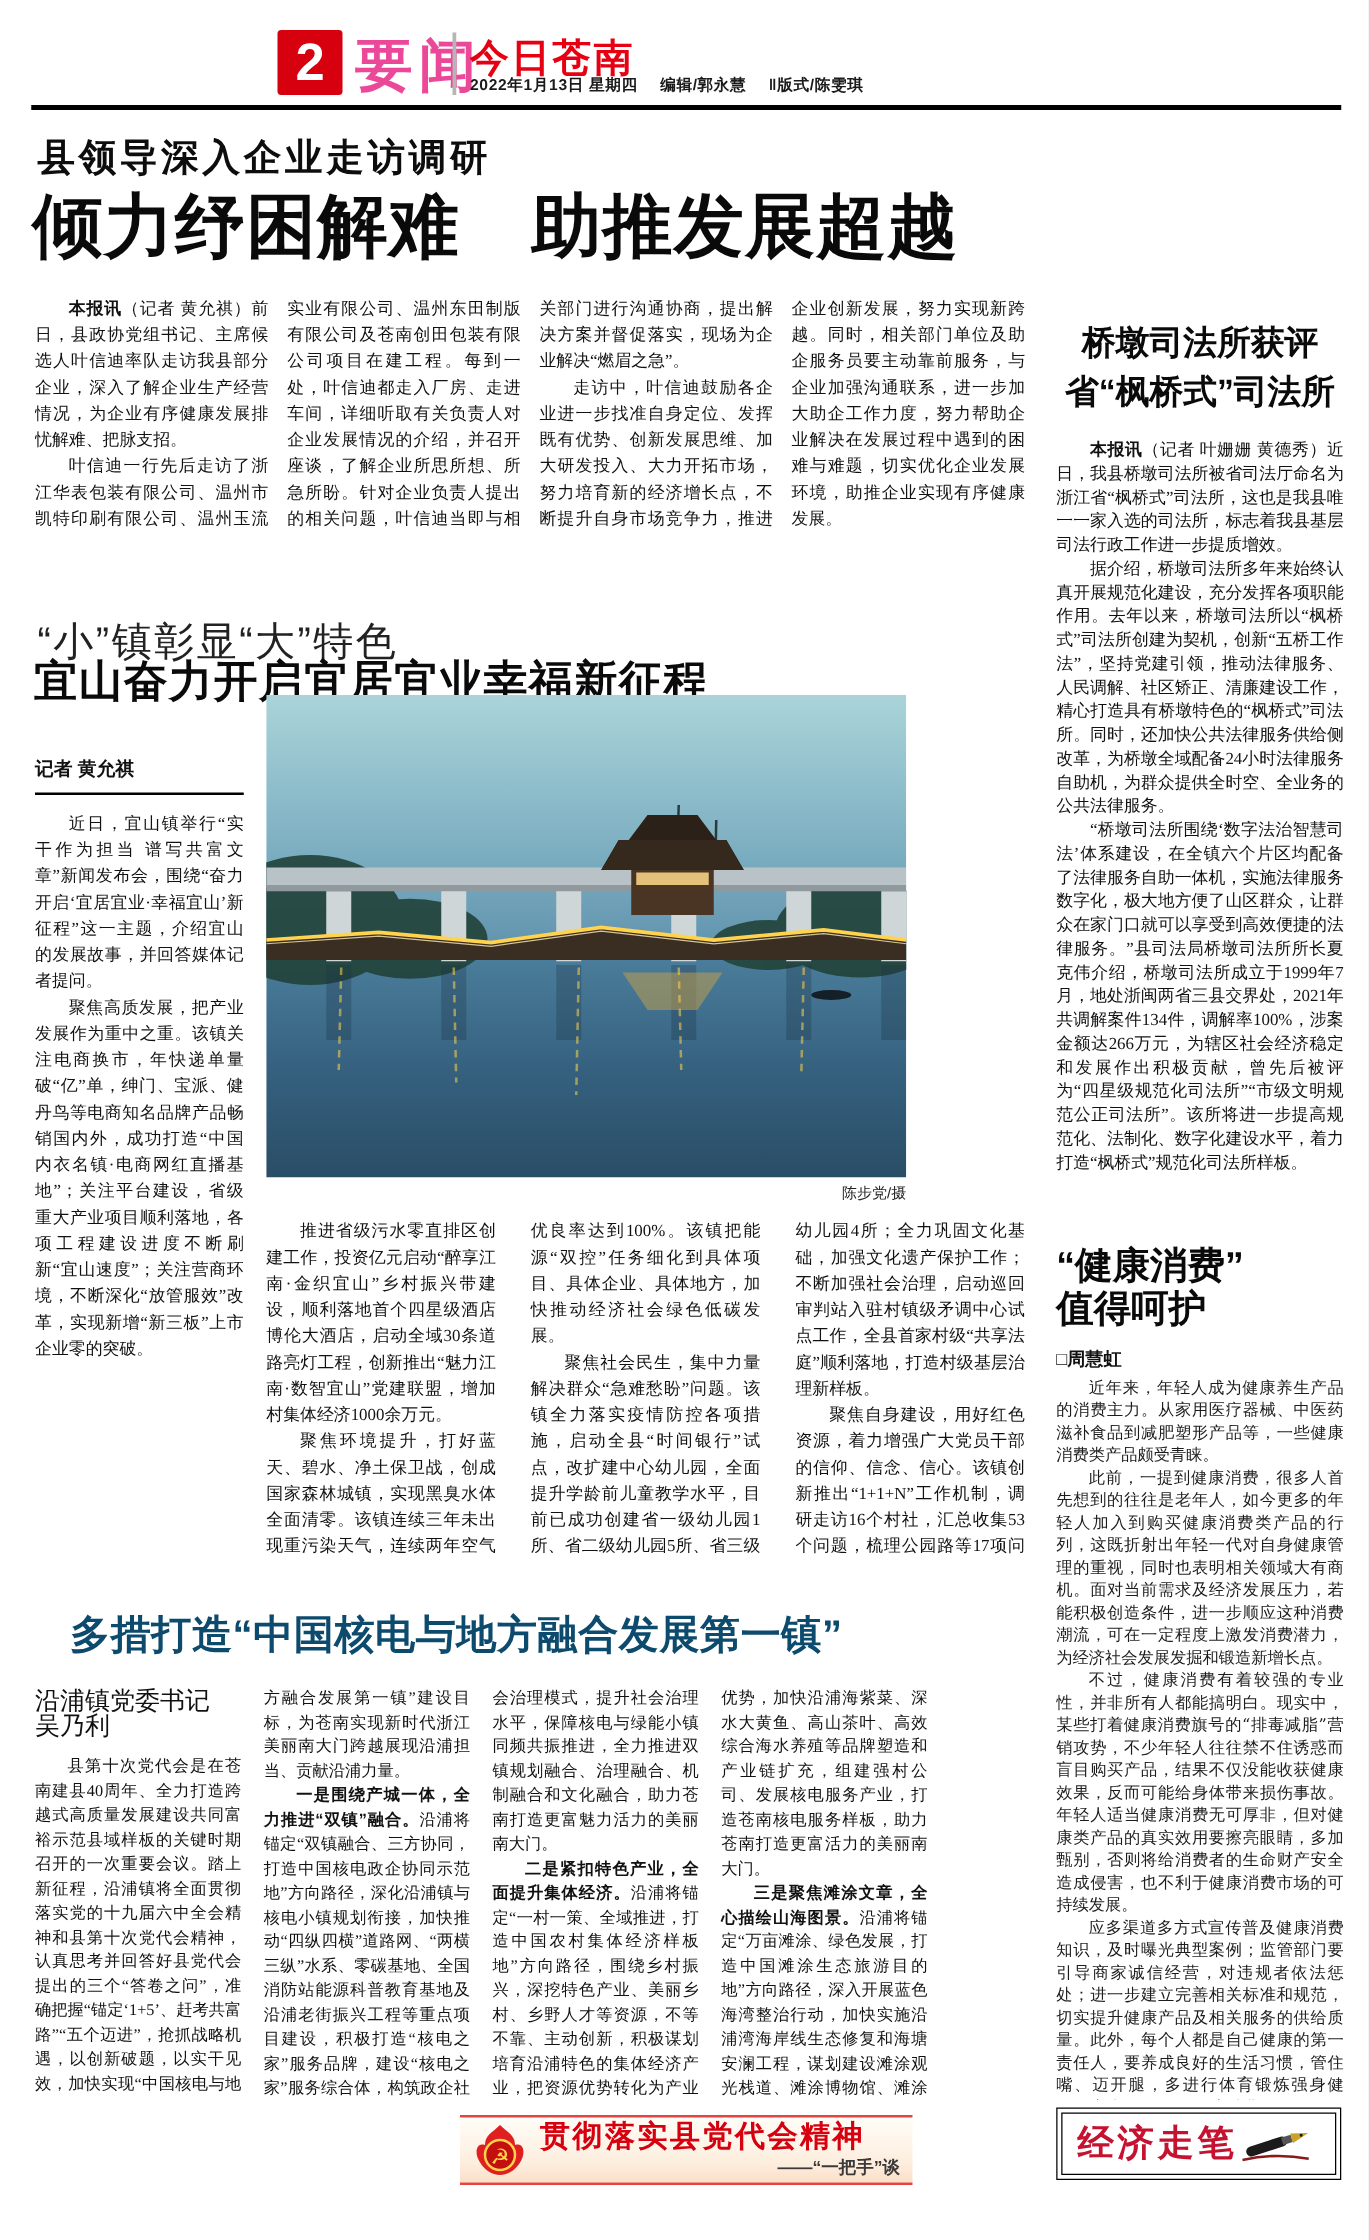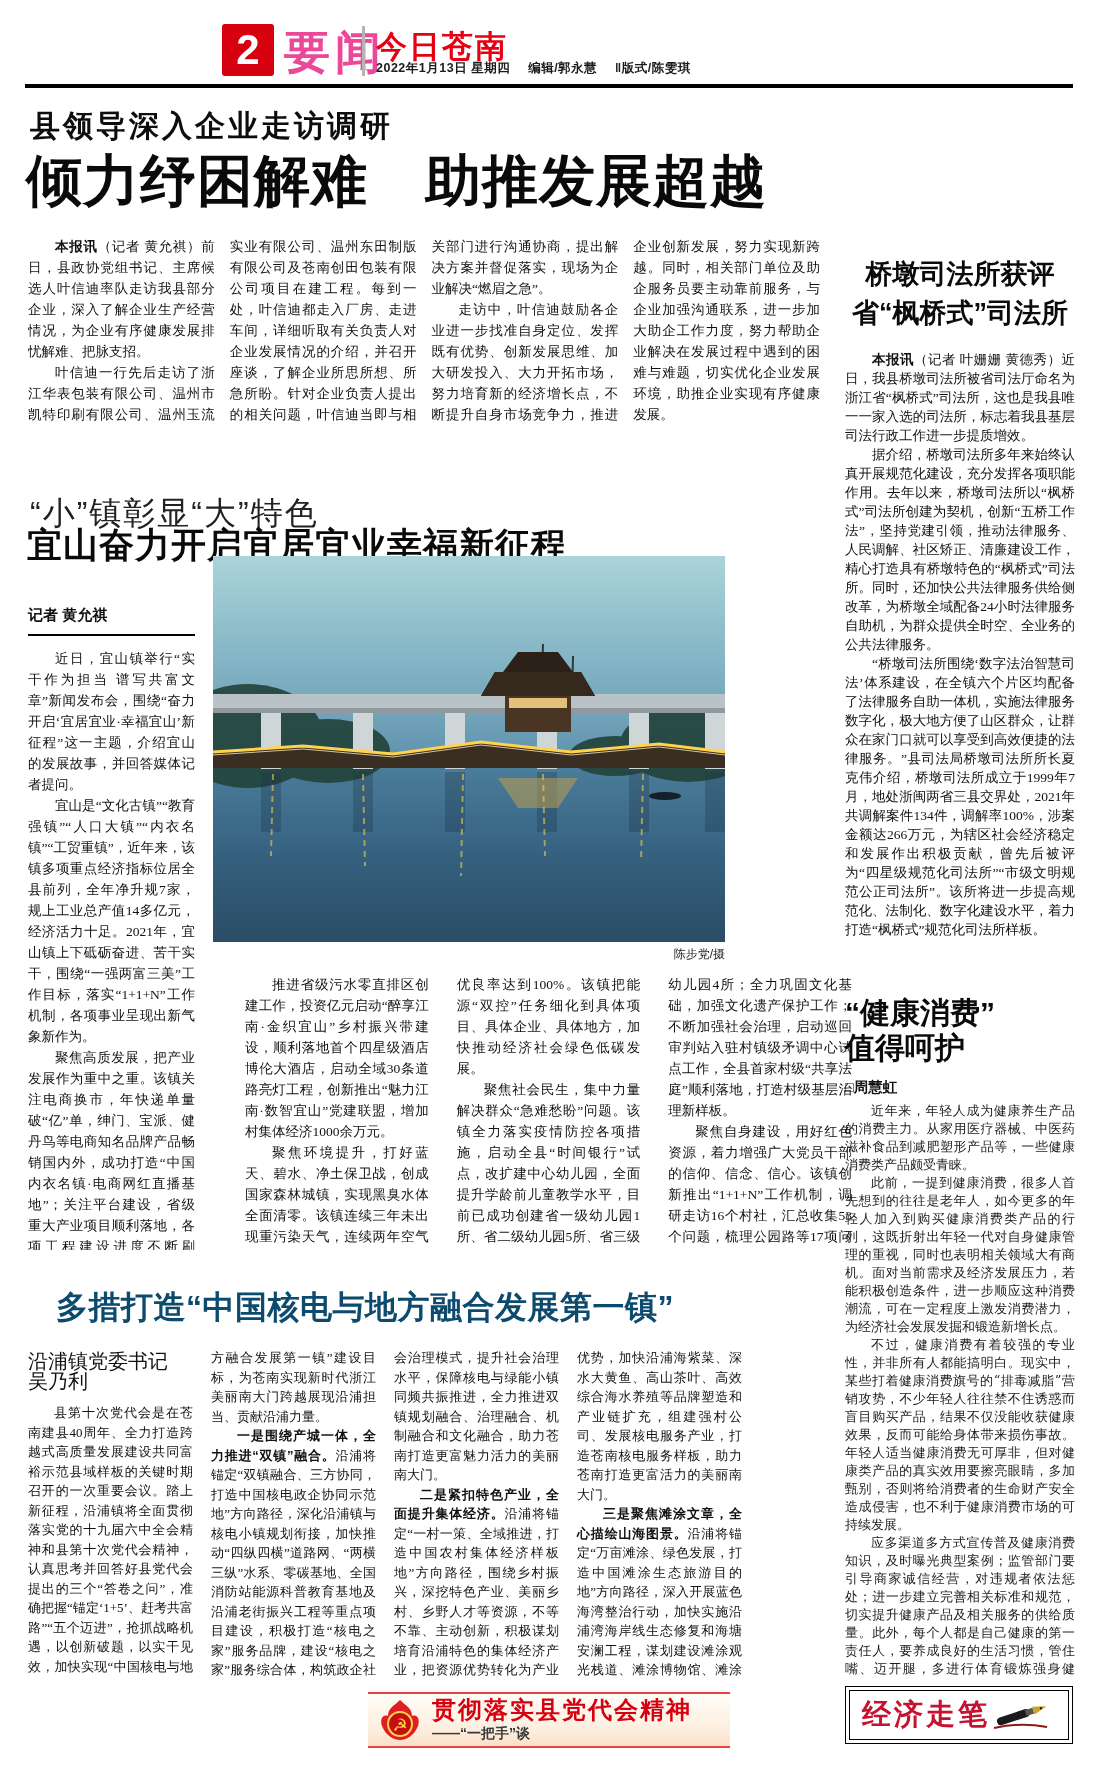--- a/index.html
+++ b/index.html
@@ -40,36 +40,36 @@
   .feat-kicker{position:absolute;left:30px;top:492px;font-size:32px;font-weight:500;letter-spacing:2px;color:#222;}
   .feat-headline{position:absolute;left:27px;top:522px;font-size:35px;font-weight:900;letter-spacing:1px;color:#0a0a0a;white-space:nowrap;}
   .feat-byline{position:absolute;left:28px;top:606px;font-size:15px;font-weight:700;}
   .feat-rule{position:absolute;left:28px;top:634px;width:167px;height:2px;background:#000;}
   .feat-col1{position:absolute;left:28px;top:648px;width:167px;height:602px;
              font-size:13.5px;line-height:21px;overflow:hidden;}
   .photo{position:absolute;left:213px;top:556px;width:512px;height:386px;}
   .photo svg{display:block;}
   .photo-credit{position:absolute;left:213px;top:946px;width:512px;text-align:right;font-size:12px;color:#222;}
   .feat-cols{position:absolute;left:213px;top:974px;width:607px;height:278px;column-count:3;column-gap:28px;
-             font-size:13.5px;line-height:21px;overflow:hidden;margin-left:32px;}
+             font-size:13.5px;line-height:21px;overflow:hidden;}
   
   .town-headline{position:absolute;left:28px;top:1286px;font-size:32px;font-weight:900;letter-spacing:.5px;color:#0c4a6e;white-space:nowrap;margin-left:28px;}
   .town-body{position:absolute;left:28px;top:1348px;width:714px;height:346px;column-count:4;column-gap:18px;
              font-size:13px;line-height:19.5px;overflow:hidden;}
   .town-byline{font-weight:400;font-size:20px;margin:4px 0 12px 0;font-family:"Liberation Sans",sans-serif;}
   .town-body p b, .lead-body p b, .side-body p b{font-family:"Liberation Sans",sans-serif;}
   
   .banner{position:absolute;left:368px;top:1692px;width:362px;height:56px;
           background:linear-gradient(180deg,#fffdf8 0%,#fdeede 70%,#fbdfc8 100%);
           border-top:2px solid #e8443f;border-bottom:2px solid #e8443f;
           display:flex;align-items:center;box-sizing:border-box;padding:0 10px;}
   .banner-emblem{width:44px;height:44px;flex:0 0 44px;}
   .banner-texts{flex:1;padding-left:10px;}
   .banner-title{color:#d6000f;font-size:24px;font-weight:900;letter-spacing:2px;line-height:1.1;}
-  .banner-sub{color:#3a3a3a;font-size:14px;font-weight:700;text-align:left;margin-top:1px;}
+  .banner-sub{color:#3a3a3a;font-size:14px;font-weight:700;text-align:right;margin-top:1px;}
 </style>
 </head>
 <body>
 
 <div class="page">
 
   <div class="num-box">2</div>
   <div class="section-name">要闻</div>
   <div class="v-sep"></div>
   <div class="masthead">今日苍南</div>
@@ -97,21 +97,20 @@
       <p>据介绍，桥墩司法所多年来始终认真开展规范化建设，充分发挥各项职能作用。去年以来，桥墩司法所以“枫桥式”司法所创建为契机，创新“五桥工作法”，坚持党建引领，推动法律服务、人民调解、社区矫正、清廉建设工作，精心打造具有桥墩特色的“枫桥式”司法所。同时，还加快公共法律服务供给侧改革，为桥墩全域配备24小时法律服务自助机，为群众提供全时空、全业务的公共法律服务。</p>
       <p>“桥墩司法所围绕‘数字法治智慧司法’体系建设，在全镇六个片区均配备了法律服务自助一体机，实施法律服务数字化，极大地方便了山区群众，让群众在家门口就可以享受到高效便捷的法律服务。”县司法局桥墩司法所所长夏克伟介绍，桥墩司法所成立于1999年7月，地处浙闽两省三县交界处，2021年共调解案件134件，调解率100%，涉案金额达266万元，为辖区社会经济稳定和发展作出积极贡献，曾先后被评为“四星级规范化司法所”“市级文明规范公正司法所”。该所将进一步提高规范化、法制化、数字化建设水平，着力打造“枫桥式”规范化司法所样板。</p>
     </div>
 
   <div class="feat-kicker">“小”镇彰显“大”特色</div>
   <div class="feat-headline">宜山奋力开启宜居宜业幸福新征程</div>
   <div class="feat-byline">记者 黄允祺</div>
   <div class="feat-rule"></div>
   <div class="feat-col1 body-text serif">
       <p>近日，宜山镇举行“实干作为担当 谱写共富文章”新闻发布会，围绕“奋力开启‘宜居宜业·幸福宜山’新征程”这一主题，介绍宜山的发展故事，并回答媒体记者提问。</p>
-      <p>宜山是“文化古镇”“教育强镇”“人口大镇”“内衣名镇”“工贸重镇”，近年来，该镇多项重点经济指标位居全县前列，全年净升规7家，规上工业总产值14多亿元，经济活力十足。2021年，宜山镇上下砥砺奋进、苦干实干，围绕“一强两富三美”工作目标，落实“1+1+N”工作机制，各项事业呈现出新气象新作为。</p>
       <p>聚焦高质发展，把产业发展作为重中之重。该镇关注电商换市，年快递单量破“亿”单，绅门、宝派、健丹鸟等电商知名品牌产品畅销国内外，成功打造“中国内衣名镇·电商网红直播基地”；关注平台建设，省级重大产业项目顺利落地，各项工程建设进度不断刷新“宜山速度”；关注营商环境，不断深化“放管服效”改革，实现新增“新三板”上市企业零的突破。</p>
     </div>
 
   <div class="photo">
     <svg width="512" height="386" viewBox="0 0 512 386" xmlns="http://www.w3.org/2000/svg">
       <defs>
         <linearGradient id="sky" x1="0" y1="0" x2="0" y2="1">
           <stop offset="0" stop-color="#aad4d9"></stop>
             <stop offset="0.55" stop-color="#7fb1c3"></stop>
             <stop offset="1" stop-color="#5f90ac"></stop>

